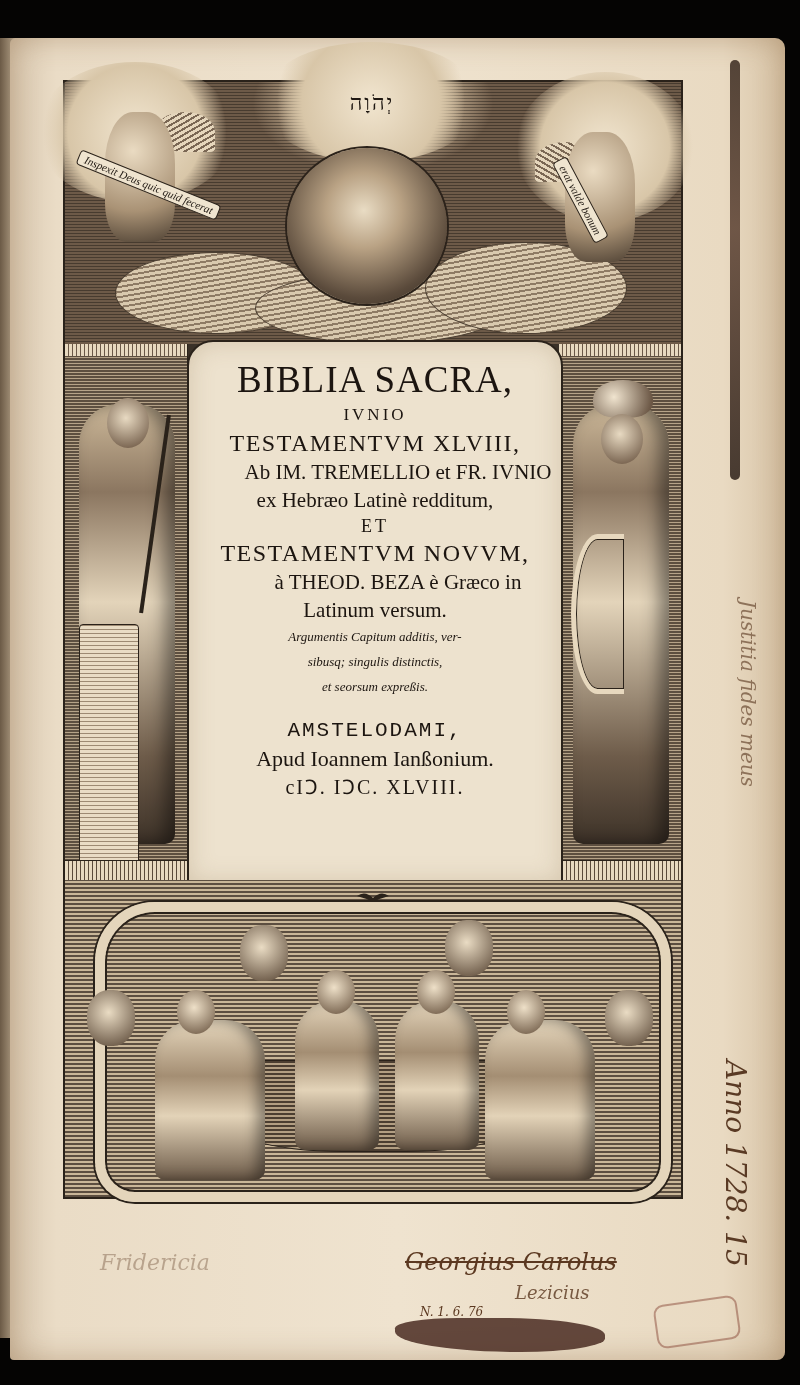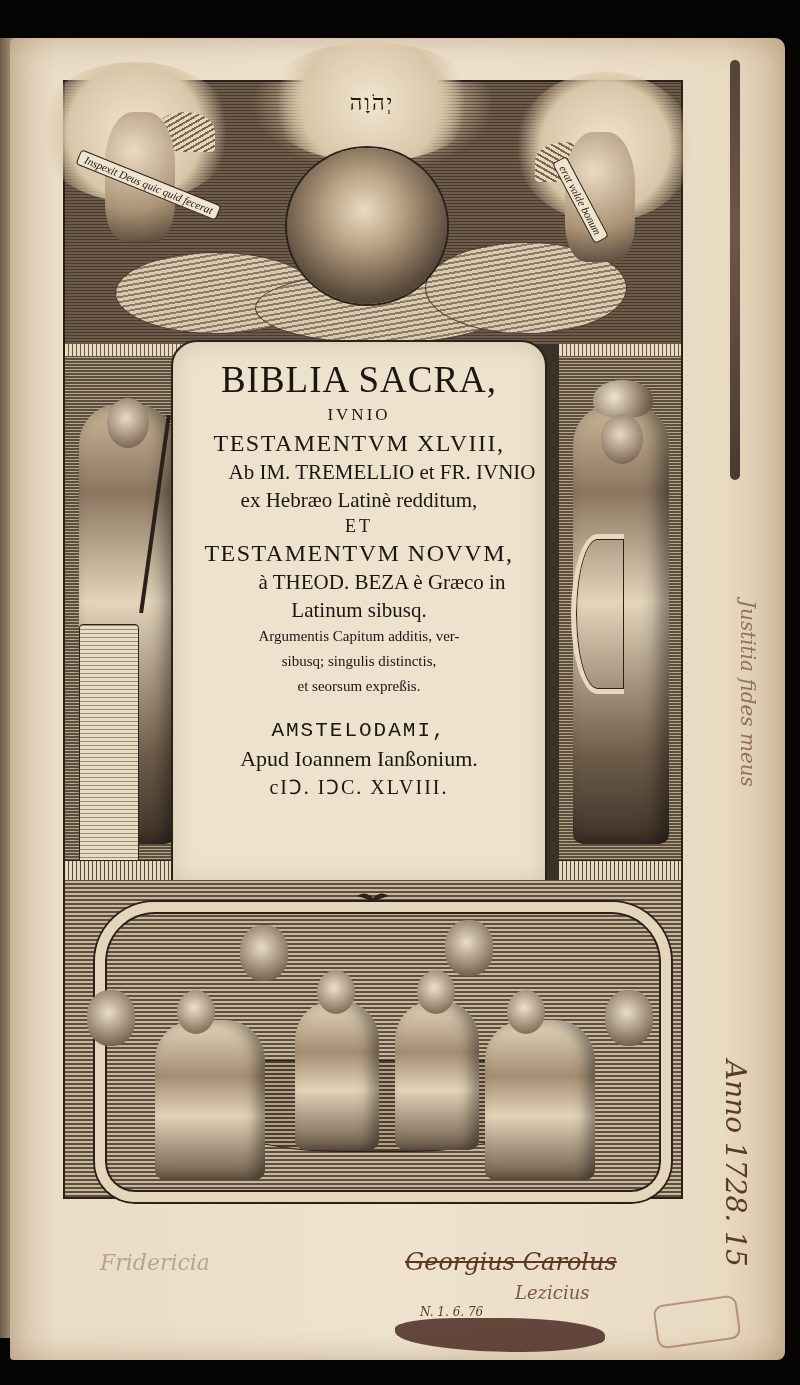--- a/index.html
+++ b/index.html
@@ -23,29 +23,29 @@
   
   .column { position:absolute; top:262px; width:122px; height:535px; background:repeating-linear-gradient(0deg,#5d4f40 0 2px,#b6a388 2px 3px); border-right:1px solid #2a221a; }
   .column .niche-top { position:absolute; top:0; left:0; right:0; height:12px; background:repeating-linear-gradient(90deg,#e7d9c0 0 3px,#6a5847 3px 4px); }
   .figure { position:absolute; left:14px; top:60px; width:96px; height:440px; border-radius:40px 40px 10px 10px; background:linear-gradient(180deg,#cdb99a 0%,#8b7660 20%,#e3d4ba 45%,#6e5c4a 80%,#3d3228 100%); box-shadow: inset -10px 0 18px rgba(0,0,0,.45); }
   .figure .head { position:absolute; left:28px; top:-6px; width:42px; height:50px; border-radius:50%; background:radial-gradient(circle at 45% 40%, #e8dac2, #7b6652 80%); }
   .tablet { position:absolute; left:0px; top:220px; width:58px; height:260px; background:repeating-linear-gradient(0deg,#e9dcc4 0 3px,#9d8a72 3px 4px); border:1px solid #2a221a; border-radius:4px 4px 0 0; }
   .harp { position:absolute; left:-2px; top:130px; width:48px; height:150px; border:5px solid #e7d8be; border-right:none; border-radius:50% 0 0 50%; box-shadow: inset 0 0 0 1px #2a221a; }
   .turban { position:absolute; left:20px; top:-24px; width:60px; height:38px; border-radius:50% 50% 40% 40%; background:radial-gradient(circle at 35% 45%, #f0e4cf, #6c5846 85%); }
   .ledge { position:absolute; top:778px; width:122px; height:20px; background:repeating-linear-gradient(90deg,#e7d9c0 0 3px,#5a4a3a 3px 4px); border-top:1px solid #2a221a; border-bottom:1px solid #2a221a; }
   
-  .titlebox { position:absolute; left:106px; top:258px; width:372px; height:540px; background:#ede2ce; border:2px solid #2a221a; border-radius:26px 26px 4px 4px; box-shadow: inset 0 0 24px rgba(140,110,70,.25); }
+  .titlebox { position:absolute; left:122px; top:258px; width:372px; height:540px; background:#ede2ce; border:2px solid #2a221a; border-radius:26px 26px 4px 4px; box-shadow: inset 0 0 24px rgba(140,110,70,.25); }
   .title-lines { position:absolute; left:0; right:0; top:16px; text-align:center; color:#1c1510; }
   .t1 { font-size:37px; letter-spacing:1px; line-height:44px; }
   .t2 { font-size:17px; letter-spacing:3px; line-height:26px; }
   .t3 { font-size:24px; letter-spacing:1.5px; line-height:30px; font-variant:small-caps; }
   .t4 { font-size:21px; line-height:28px;padding-left:46px; }
   .t5 { font-size:21px; line-height:28px; }
   .t6 { font-size:18px; letter-spacing:3px; line-height:24px; }
-  .it { font-size:15px; line-height:25px;text-align:center; }
+  .it { font-style:italic; font-size:13px; line-height:25px;text-align:center; }
   .spacer { height:18px; }
   .imp1 { font-size:21px; letter-spacing:2px; line-height:28px;font-family:Liberation Mono, monospace; }
   .imp2 { font-size:22px; line-height:28px; }
   .imp3 { font-size:20px; letter-spacing:2px; line-height:28px;text-align:center; }
   
   .evangelists { position:absolute; left:0; top:798px; width:616px; height:317px; background:
       repeating-linear-gradient(0deg,#5c4e40 0 2px,#c9b698 2px 4px); }
   .cartouche { position:absolute; left:30px; top:22px; width:556px; height:280px; border:10px solid #e4d5bb; border-radius:60px 60px 40px 40px; box-shadow:0 0 0 2px #2a221a, inset 0 0 0 2px #2a221a; }
   .dove { position:absolute; left:292px; top:10px; width:32px; height:16px; }
   .evangelist { position:absolute; width:84px; height:150px; border-radius:40px 40px 10px 10px; background:linear-gradient(180deg,#e6d7bd 0%,#a48e73 35%,#e3d3b8 60%,#6c5a48 100%); box-shadow: inset -8px 0 14px rgba(0,0,0,.4); }
@@ -116,21 +116,21 @@
   <div class="titlebox">
     <div class="title-lines">
       <div class="t1">BIBLIA SACRA,</div>
       <div class="t2">IVNIO</div>
       <div class="t3">TESTAMENTVM XLVIII,</div>
       <div class="t4">Ab IM. TREMELLIO et FR. IVNIO</div>
       <div class="t5">ex Hebræo Latinè redditum,</div>
       <div class="t6">ET</div>
       <div class="t3">TESTAMENTVM NOVVM,</div>
       <div class="t4">à THEOD. BEZA è Græco in</div>
-      <div class="t5">Latinum sibusq.</div>
+      <div class="t5">Latinum versum.</div>
       <div class="it">Argumentis Capitum additis, ver-</div>
       <div class="it">sibusq; singulis distinctis,</div>
       <div class="it">et seorsum expreßis.</div>
       <div class="spacer"></div>
       <div class="imp1">AMSTELODAMI,</div>
       <div class="imp2">Apud Ioannem Ianßonium.</div>
       <div class="imp3">cIↃ. IↃC. XLVIII.</div>
     </div>
   </div>
 

